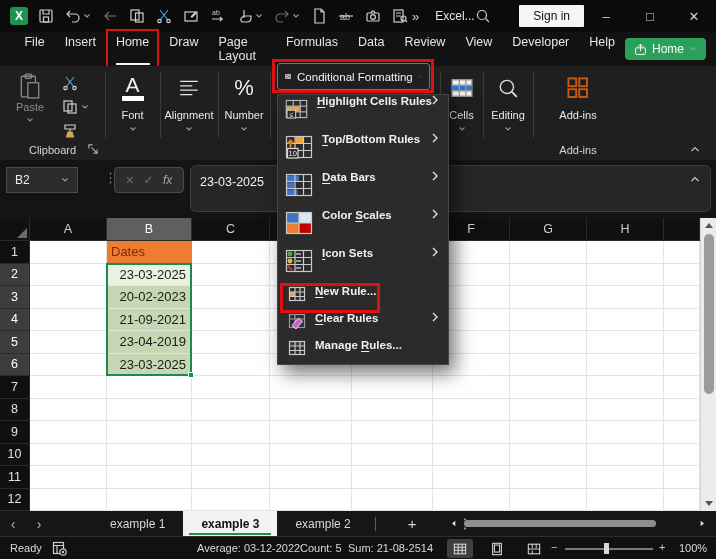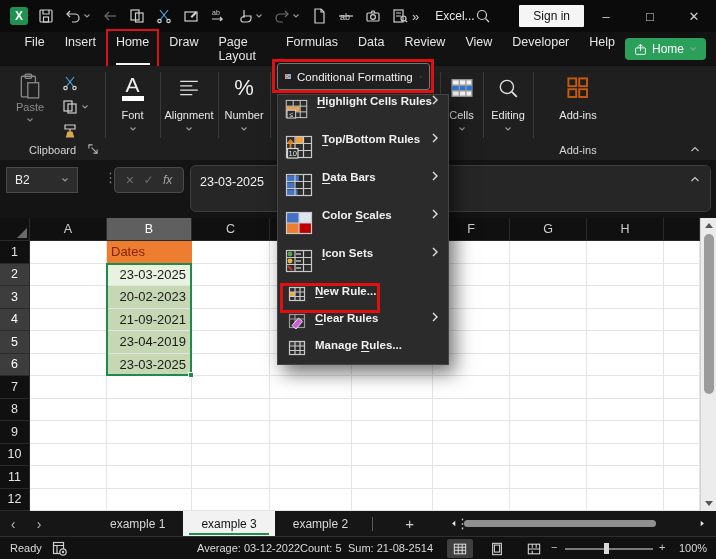--- a/index.html
+++ b/index.html
@@ -116,21 +116,21 @@
   #vs-up { position:absolute; left:2px; top:2px; width:12px; height:12px; color:#555; }
   #vs-down { position:absolute; left:2px; bottom:2px; width:12px; height:12px; color:#555; }
   #vs-thumb { position:absolute; left:3px; top:16px; width:10px; height:160px; background:#9b9b9b; border-radius:5px; }
 
   
   #sheetbar { position:absolute; left:0; top:511px; width:716px; height:25px; background:#161616;
               display:flex; align-items:center; }
   .sheetnav { color:#b5b5b5; font-size:14px; width:26px; text-align:center; }
   #sheettabs { display:flex; align-items:stretch; height:100%; margin-left:40px; }
   .stab { color:#d8d8d8; font-size:12px; padding:0 18px; display:flex; align-items:center; }
-  .stab.active { background:#f2f2f2; color:#111; font-weight:normal; position:relative; }
+  .stab.active { background:#f2f2f2; color:#111; font-weight:bold; position:relative; }
   .stab.active:after { content:""; position:absolute; left:6px; right:6px; bottom:1px; height:2.5px; background:#1e8e4e; }
   #tab-divider { width:1px; height:14px; background:#5a5a5a; align-self:center; margin-left:6px; }
   #add-sheet { color:#d0d0d0; font-size:15px; margin-left:32px; }
   #sheet-more { color:#d0d0d0; font-size:13px; margin-left:42px; }
   #hscroll { position:absolute; left:450px; top:5px; width:256px; height:15px; display:flex; align-items:center; }
   #hs-left,#hs-right { width:8px; height:9px; color:#e0e0e0; }
   #hs-track { flex:1; height:9px; margin:0 4px; position:relative; }
   #hs-thumb { position:absolute; left:2px; top:1px; width:192px; height:7px; background:#8f8f8f; border-radius:4px; }
 
   

